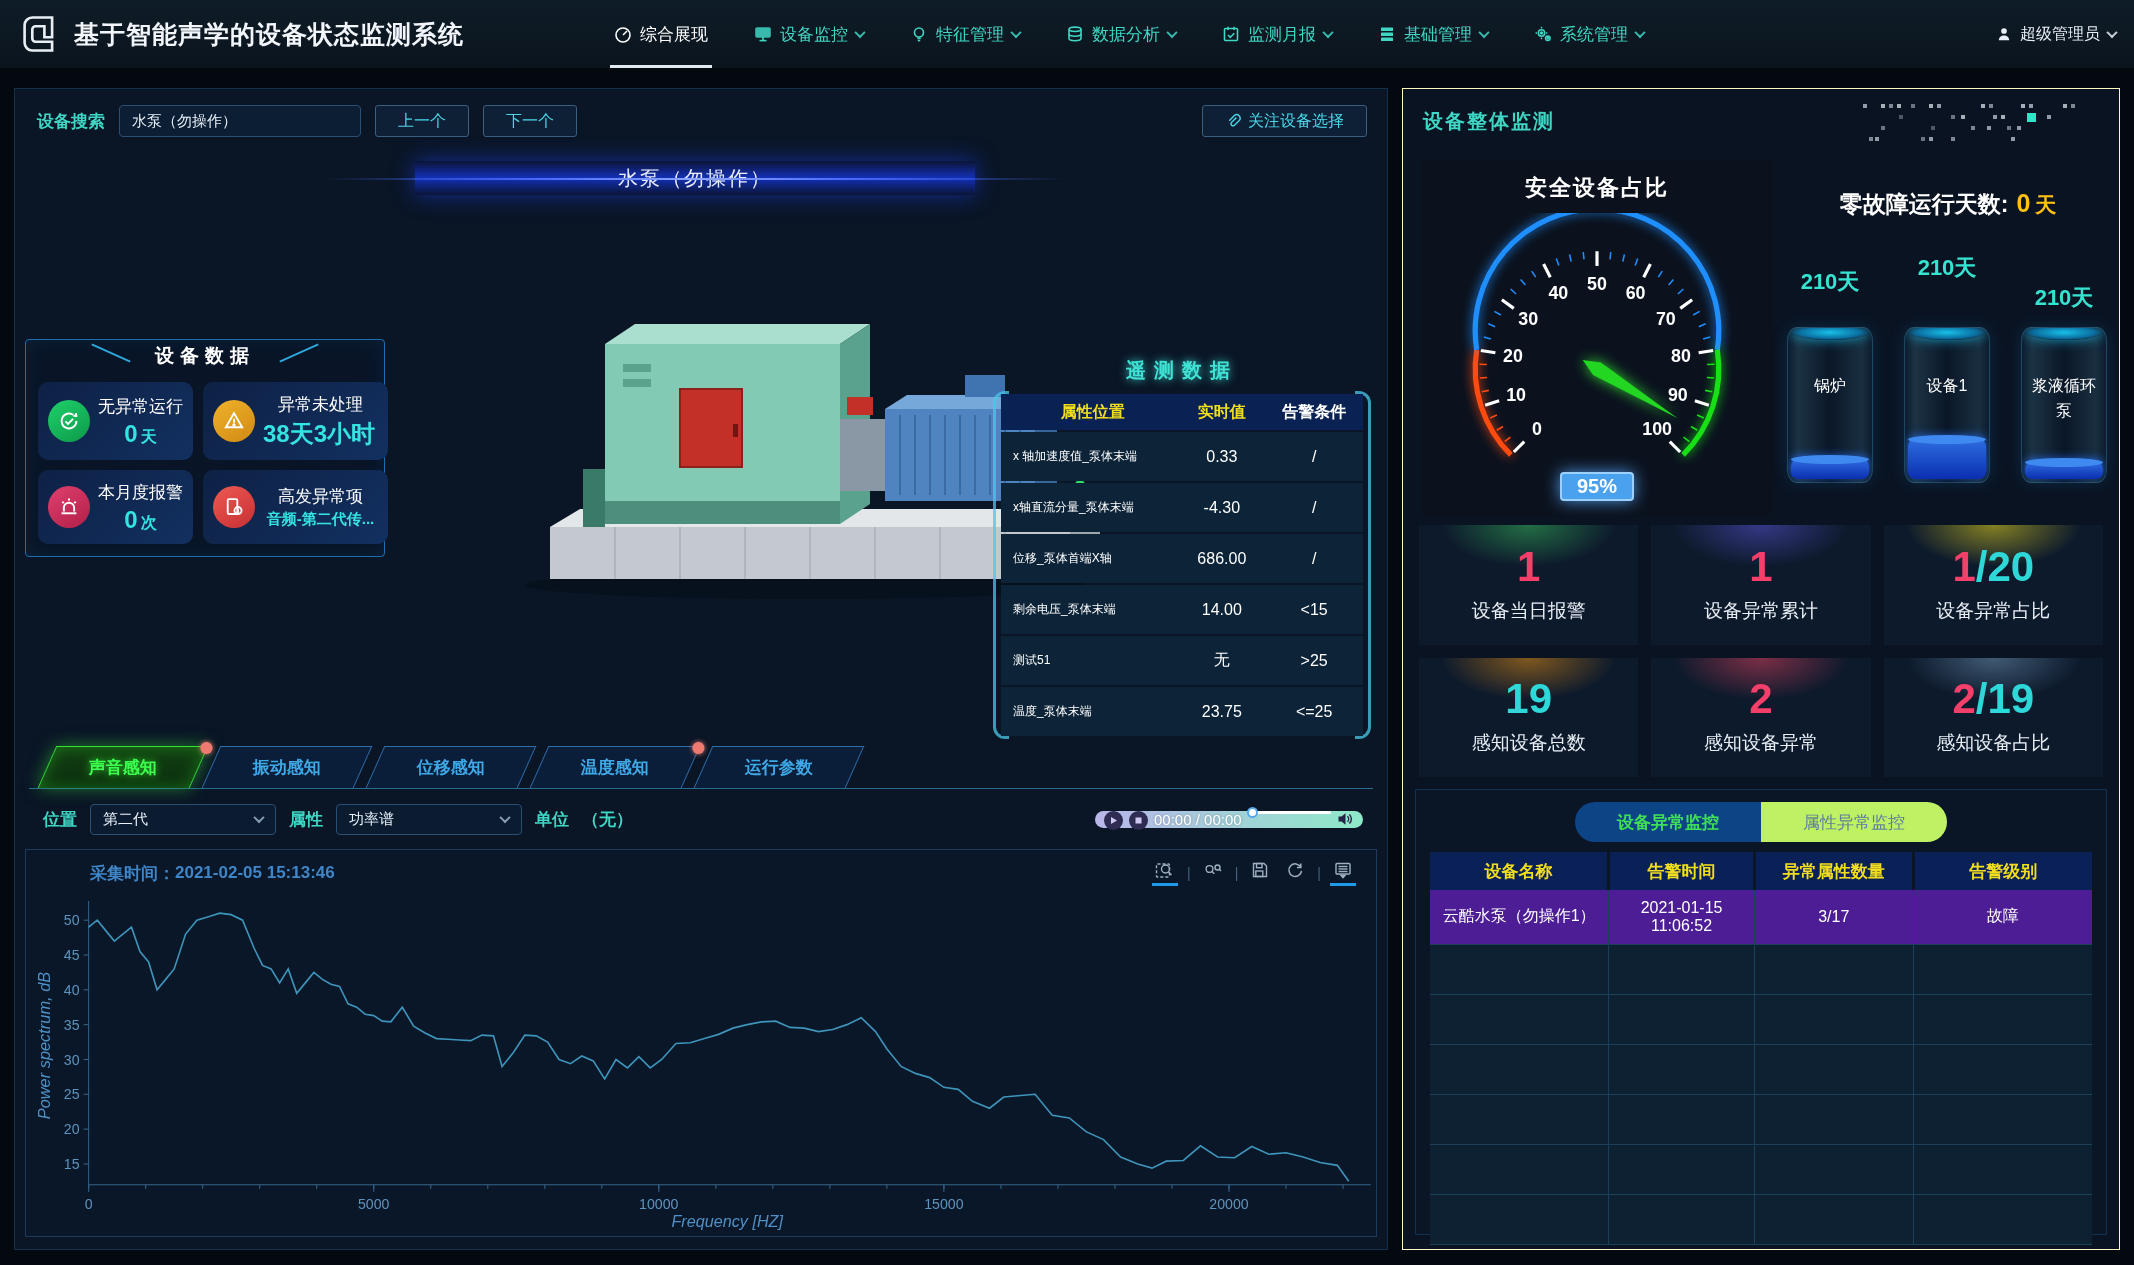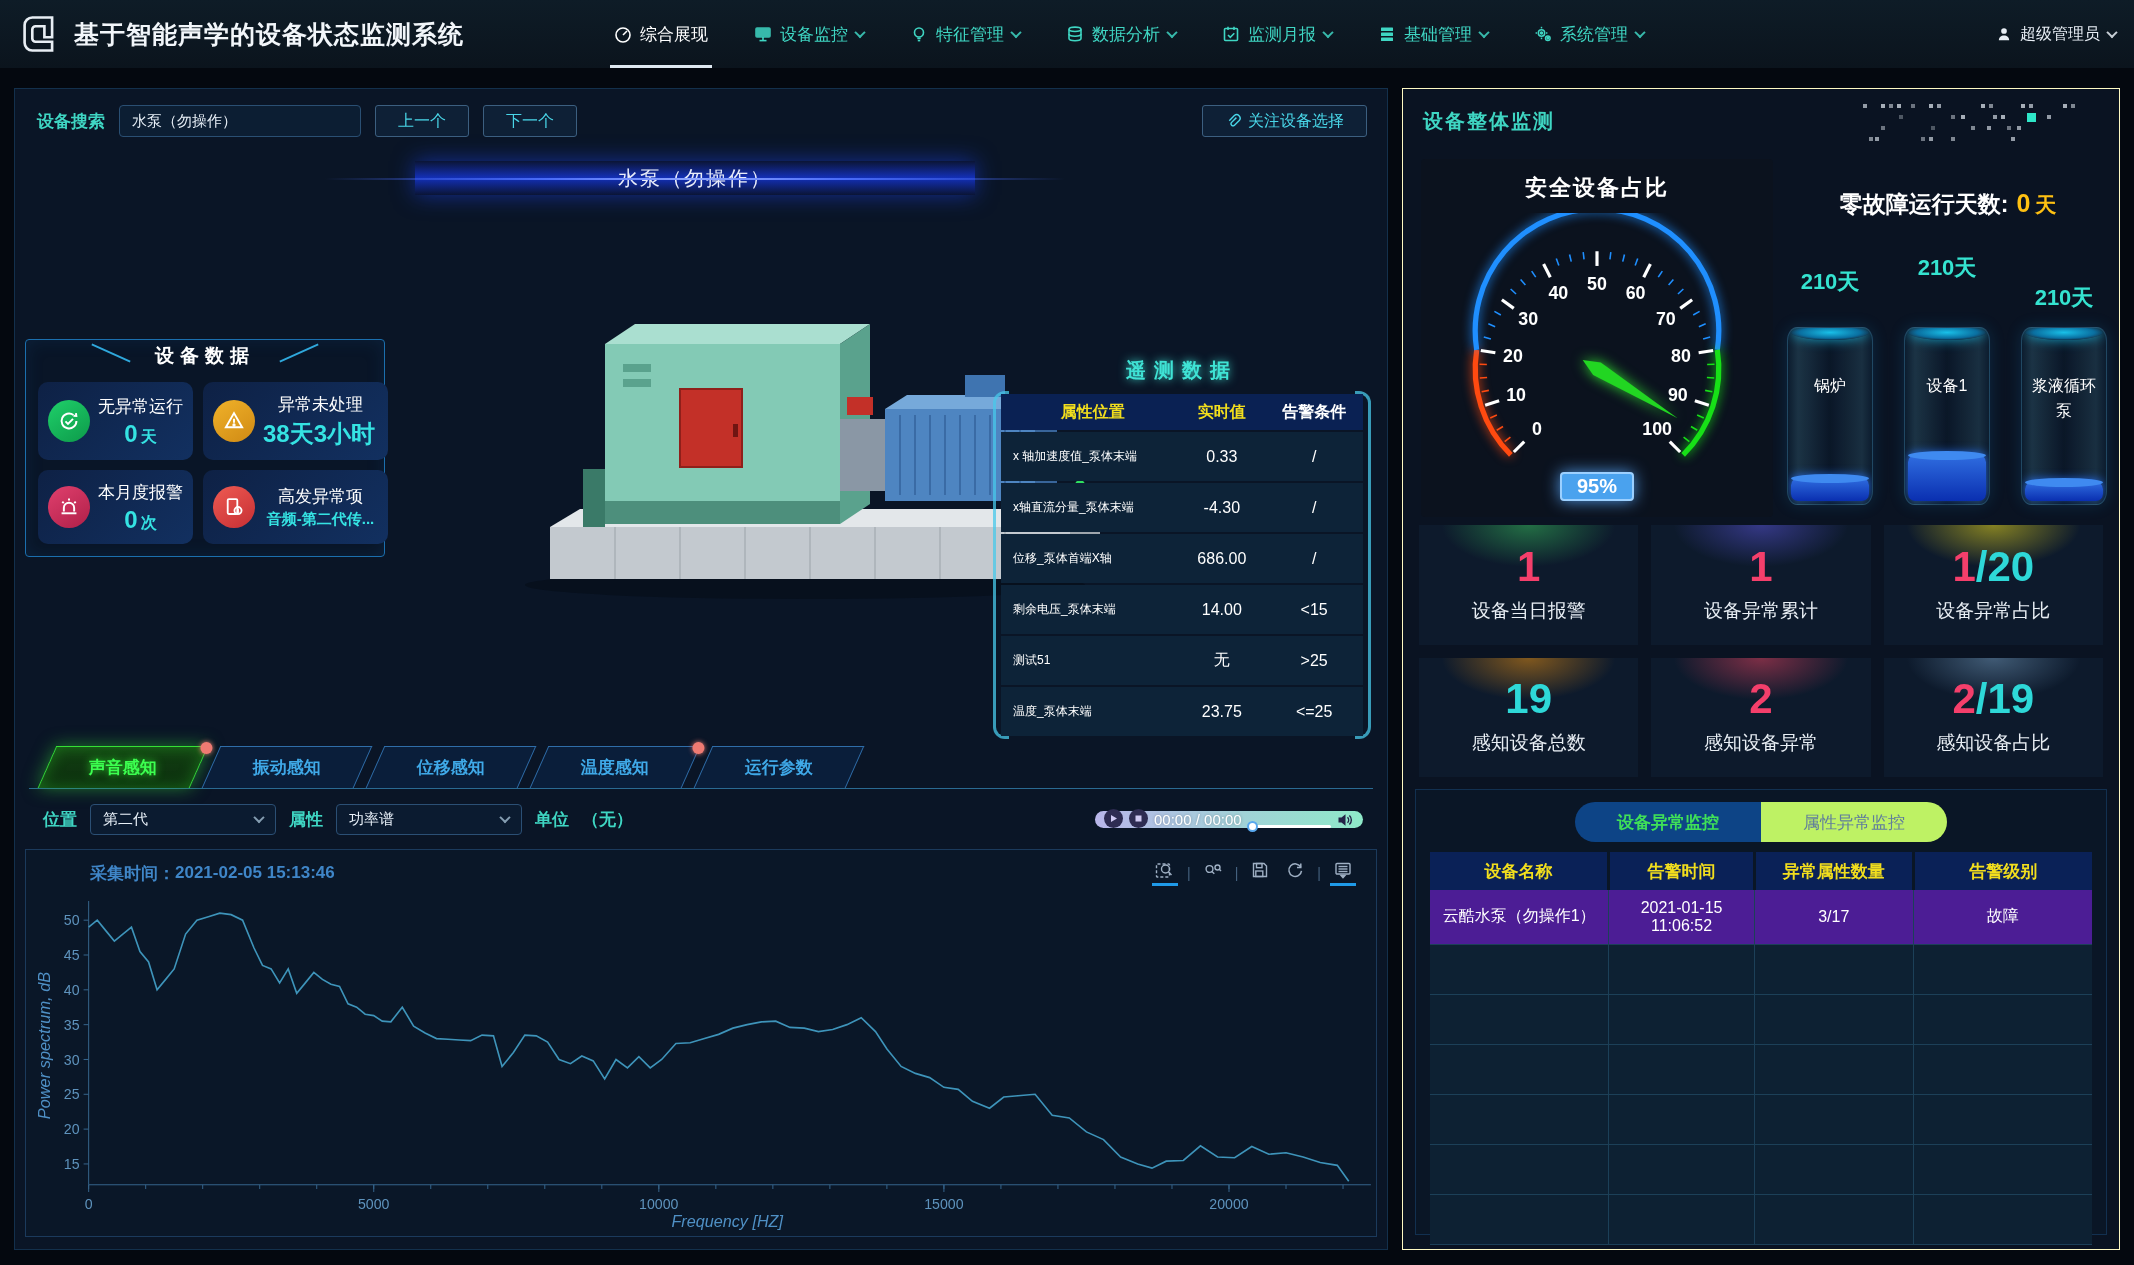--- a/index.html
+++ b/index.html
@@ -69,21 +69,21 @@
   .stab .lbl{transform:skewX(24deg);font-size:17px;font-weight:bold;color:#3fa9e8;white-space:nowrap}
   .stab.active{background:linear-gradient(180deg,#123f12,#0c2f0e);border-color:#35e035;box-shadow:0 0 16px rgba(53,224,53,.5),inset 0 0 14px rgba(53,224,53,.35)}
   .stab.active .lbl{color:#3cff50;text-shadow:0 0 8px #2fd32f}
   .sdot{position:absolute;top:-5px;right:-6px;width:12px;height:12px;border-radius:50%;background:#ef7a72;transform:skewX(24deg);box-shadow:0 0 5px #ef7a72}
 
   
   .controls{position:absolute;left:28px;right:24px;top:714px;height:32px;display:flex;align-items:center;gap:13px;font-size:17px;color:#3fd6c3}
   .c-label{font-weight:bold;white-space:nowrap}
   .selbox{width:186px;height:31px;background:#0b1b30;border:1px solid #2b4f74;border-radius:4px;display:flex;align-items:center;padding:0 12px;color:#e8f0f8;font-size:15px;cursor:pointer}
   .selbox .chev{margin-left:auto;color:#9ab4c8}
-  .player{margin-left:auto;width:268px;height:17px;border-radius:14px;background:linear-gradient(90deg,#b9b6ea,#8ee9c8);display:flex;align-items:flex-end;padding:0 9px;gap:6px}
+  .player{margin-left:auto;width:268px;height:17px;border-radius:14px;background:linear-gradient(90deg,#b9b6ea,#8ee9c8);display:flex;align-items:flex-start;padding:0 9px;gap:6px}
   .pbtn{width:19px;height:19px;border-radius:50%;background:#2e2c52;display:flex;align-items:center;justify-content:center;cursor:pointer;flex:none}
   .ptime{color:#fff;font-size:15px;white-space:nowrap;text-shadow:0 0 3px rgba(0,0,0,.3)}
   .ptrack{flex:1;height:3px;background:#fff;border-radius:2px;position:relative;cursor:pointer}
   .pknob{position:absolute;left:-1px;top:-4px;width:11px;height:11px;border-radius:50%;background:#fff;border:2px solid #58a8ee}
 
   
   .chart-card{position:absolute;left:10px;right:10px;top:760px;bottom:12px;border:1px solid #1b3a5c;background:#0a1728}
   .chart-head{display:flex;align-items:center;padding:10px 20px 0 64px}
   .ct-label,.ct-time{color:#3f86c8;font-size:17px;font-weight:bold}
   .toolbar{margin-left:auto;display:flex;align-items:center;gap:9px;color:#9fb0c4}
@@ -103,21 +103,21 @@
   .gauge-badge{position:absolute;left:50%;transform:translateX(-50%);bottom:16px;background:#4aa2ee;border:2px solid #9cd0ff;border-radius:4px;padding:1px 15px;color:#fff;font-weight:bold;font-size:20px;box-shadow:0 0 16px rgba(90,170,255,.85)}
   .zf-title{position:absolute;left:382px;top:100px;width:326px;text-align:center;font-size:23px;font-weight:bold;color:#fff;white-space:nowrap}
   .zf-title .v{color:#ffc112;margin-left:8px;font-size:25px}
   .zf-title .u{color:#ffc112;margin-left:5px;font-size:21px}
   .cylinders{position:absolute;left:378px;top:150px;width:332px;height:280px;display:flex;justify-content:space-between}
   .cyl{width:98px;position:relative}
   .cyl-days{position:absolute;left:0;right:0;text-align:center;color:#35e3d0;font-size:22px;font-weight:bold}
   .cyl:nth-child(1) .cyl-days{top:28px}
   .cyl:nth-child(2) .cyl-days{top:14px}
   .cyl:nth-child(3) .cyl-days{top:44px}
-  .cyl-body{position:absolute;left:6px;top:88px;width:86px;height:178px;border-radius:10px/14px;border:1px solid rgba(90,200,255,.25);overflow:hidden;background:linear-gradient(90deg,rgba(40,120,160,.10),rgba(120,220,255,.16) 12%,rgba(20,60,90,.10) 50%,rgba(120,220,255,.14) 88%,rgba(40,120,160,.10));box-shadow:0 0 16px rgba(30,150,220,.18)}
+  .cyl-body{position:absolute;left:6px;top:88px;width:86px;height:156px;border-radius:10px/14px;border:1px solid rgba(90,200,255,.25);overflow:hidden;background:linear-gradient(90deg,rgba(40,120,160,.10),rgba(120,220,255,.16) 12%,rgba(20,60,90,.10) 50%,rgba(120,220,255,.14) 88%,rgba(40,120,160,.10));box-shadow:0 0 16px rgba(30,150,220,.18)}
   .cyl-top{position:absolute;top:-3px;left:4%;width:92%;height:15px;border-radius:50%;background:radial-gradient(ellipse,#19c0e8 0%,#0a6fa0 55%,rgba(10,60,100,0) 78%);box-shadow:0 0 12px rgba(25,190,230,.8)}
   .cyl-fill{position:absolute;bottom:3px;left:3%;width:94%;border-radius:7px;background:linear-gradient(180deg,#2f6de0,#0a2fb0);box-shadow:0 -3px 10px rgba(40,110,240,.85)}
   .cyl-fill::before{content:'';position:absolute;top:-4px;left:0;width:100%;height:9px;border-radius:50%;background:#3f8af0}
   .cyl-name{position:absolute;top:46px;left:8px;right:8px;text-align:center;color:#fff;font-size:16px;line-height:1.55}
 
   .stats-grid{position:absolute;left:16px;right:16px;top:436px;height:252px;display:grid;grid-template-columns:repeat(3,1fr);grid-template-rows:1fr 1fr;gap:13px}
   .stat-card{position:relative;background:#0d1a2c;overflow:hidden;display:flex;flex-direction:column;align-items:center;justify-content:center;gap:10px}
   .stat-glow{position:absolute;top:0;left:0;right:0;height:58px;opacity:.8}
   .stat-value{z-index:1;font-size:42px;font-weight:bold;line-height:1}
   .stat-label{color:#e8eef4;font-size:19px;z-index:1}

